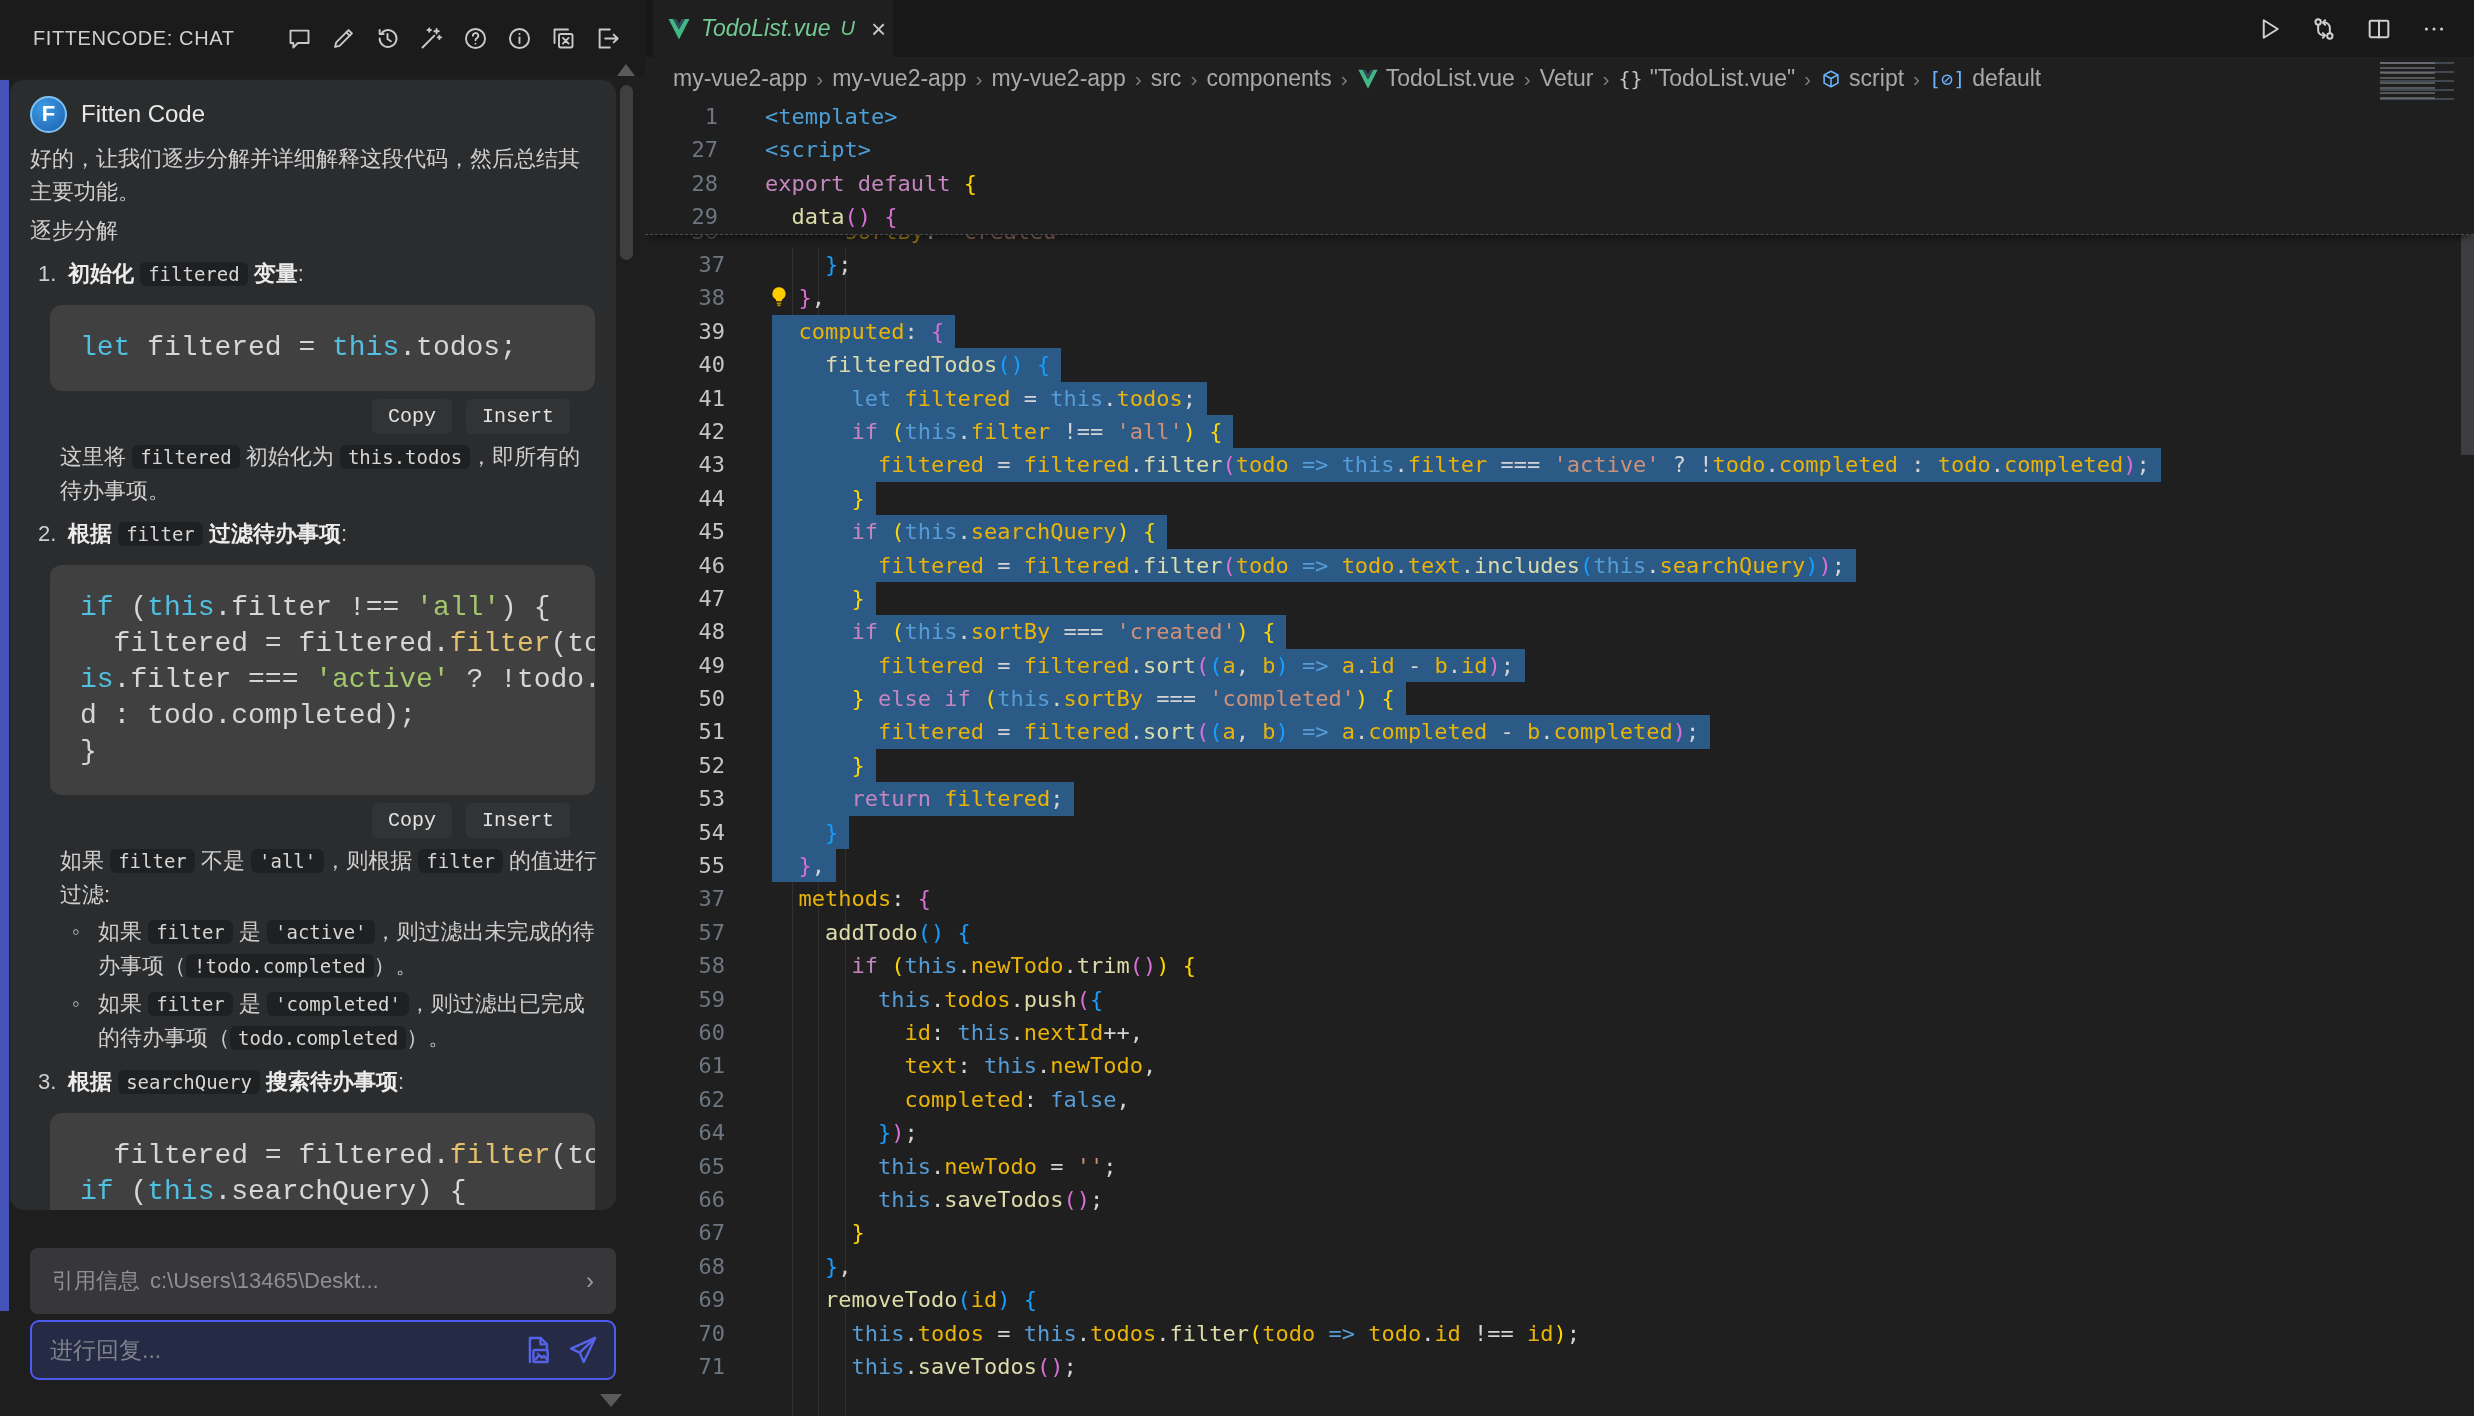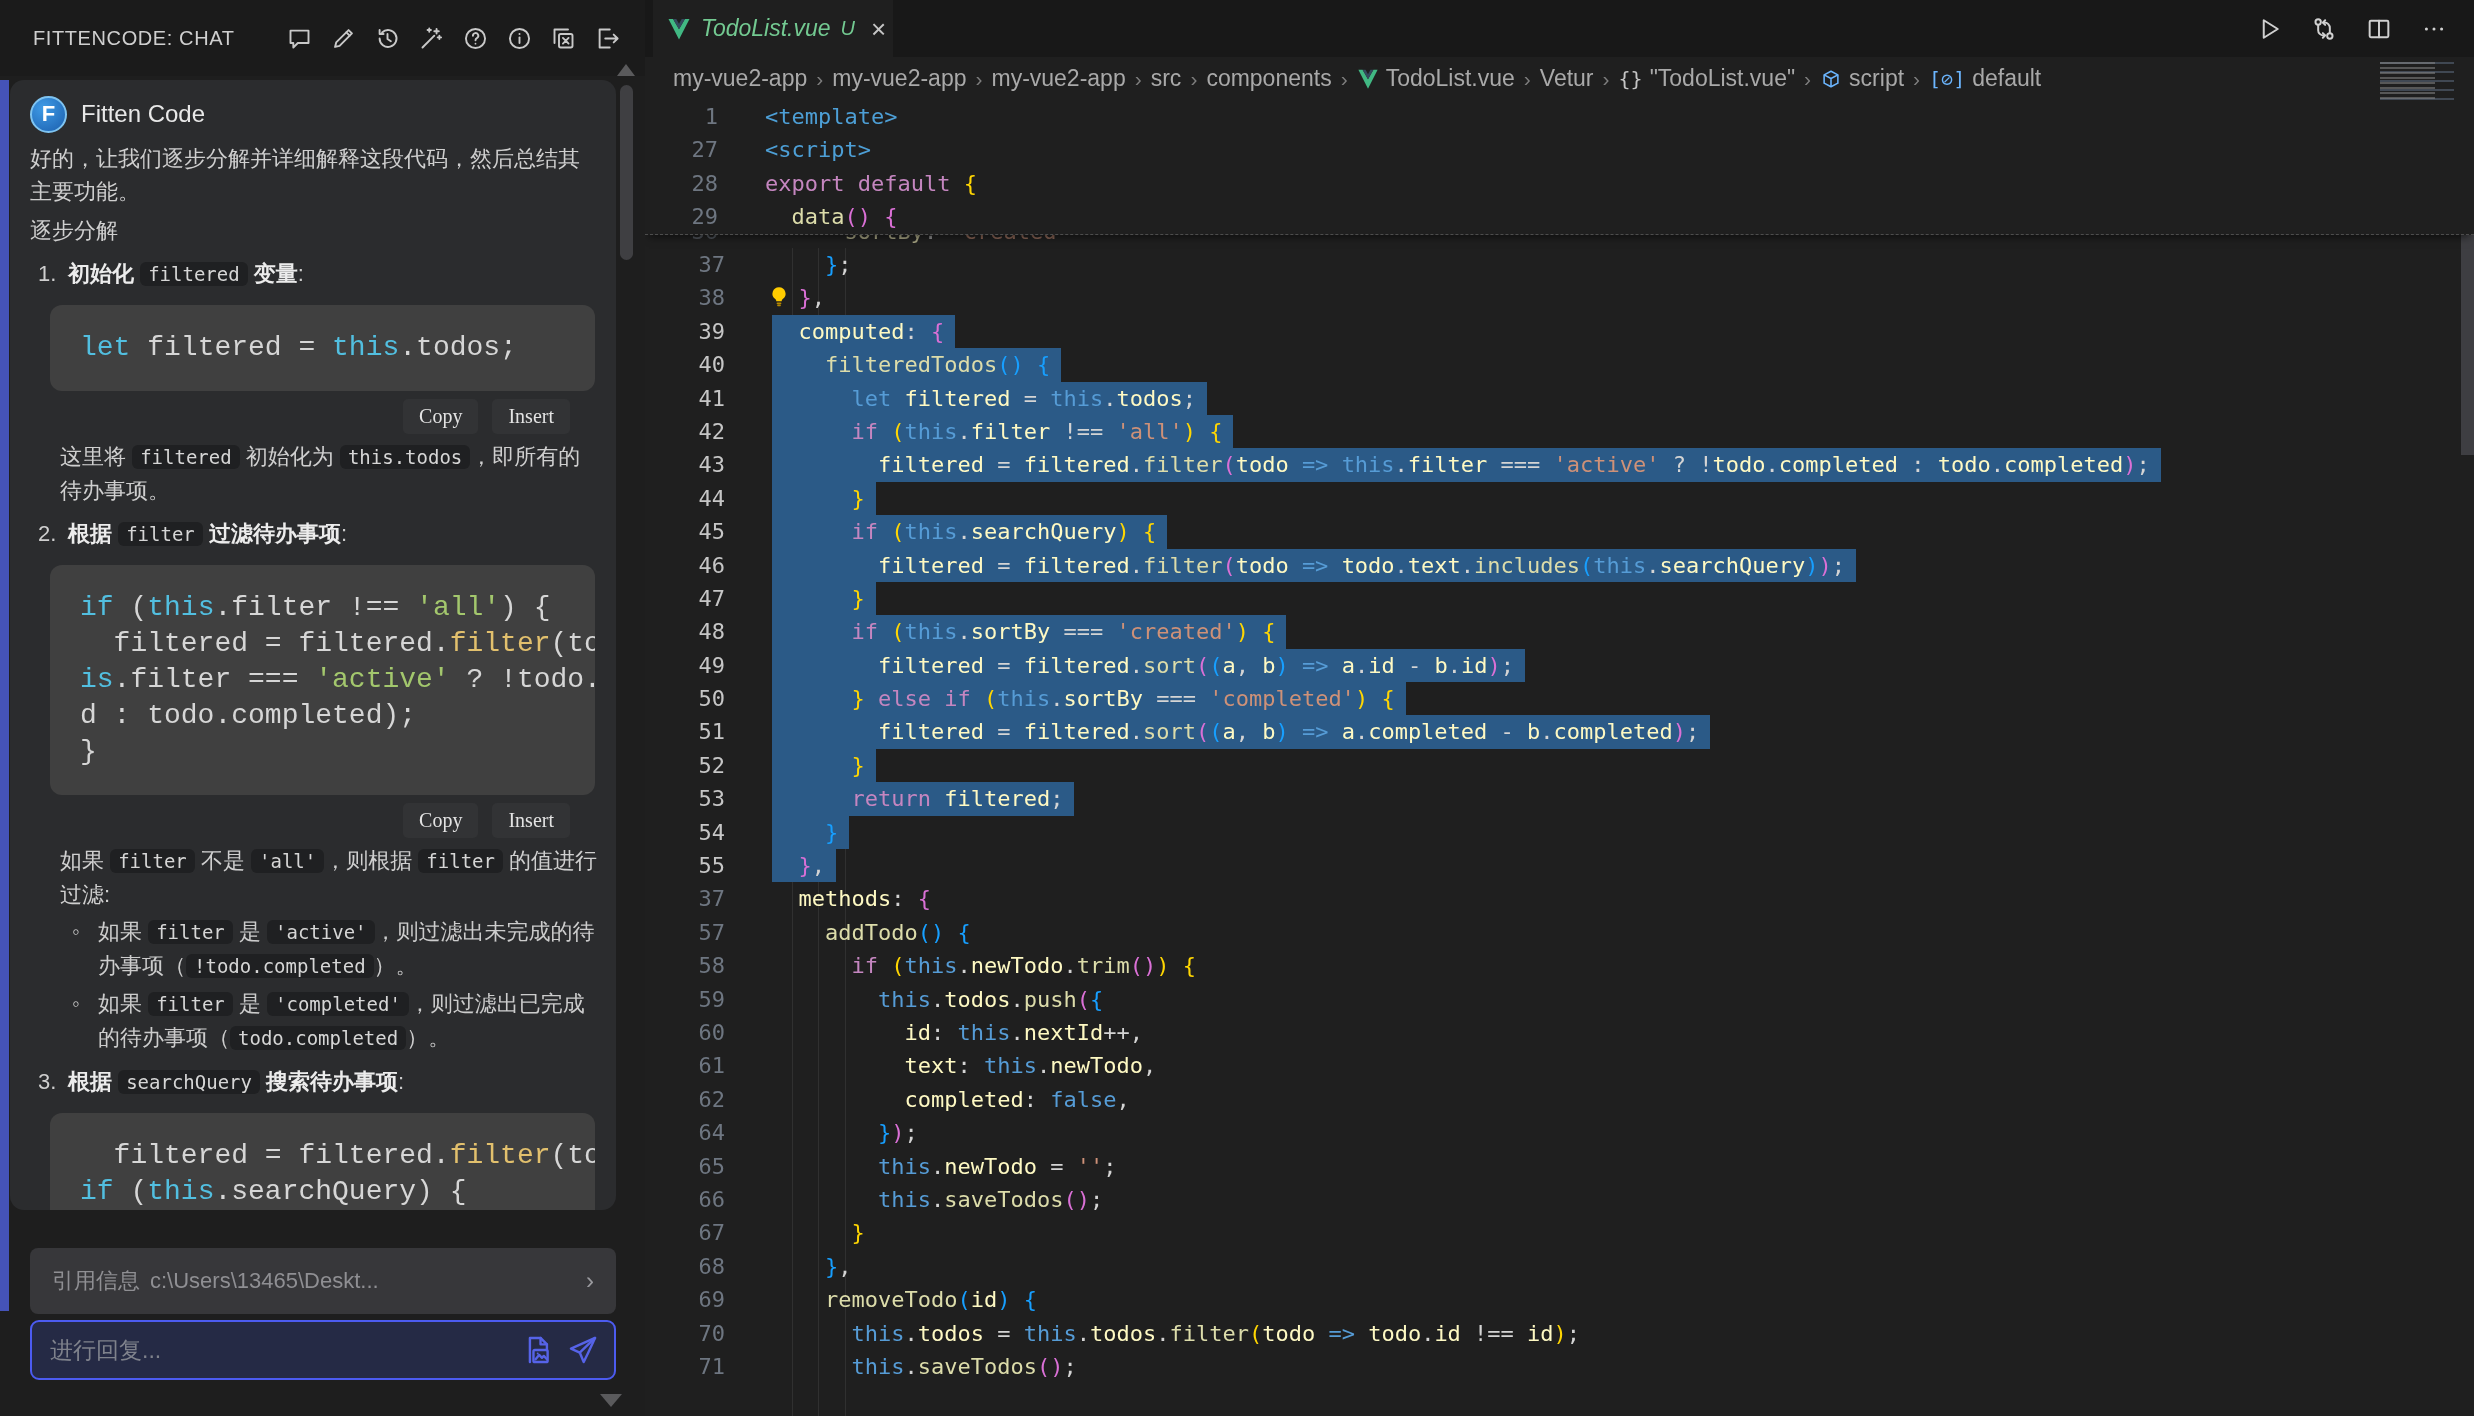--- a/index.html
+++ b/index.html
@@ -32,21 +32,21 @@
   .cbullet{display:flex;font-size:22px;line-height:33px;margin-top:4px;margin-left:42px;}
   .cbullet .bmark{flex:none;width:26px;color:#bdbdbd;}
   .run-b{font-weight:bold;color:#ececec;}
   .run-c{font-family:"DejaVu Sans Mono",monospace;font-size:19px;background:#1f2022;color:#d6d6d6;
          padding:1px 8px;border-radius:6px;}
   .ccode{margin:14px 0 0 20px;width:545px;background:#404040;border-radius:12px;
          padding:25px 0 25px 30px;box-sizing:border-box;
          font-family:Liberation Mono, monospace;font-size:28px;line-height:36px;color:#d6d6d6;
          white-space:pre;overflow:hidden;}
   .cbtns{display:flex;justify-content:flex-end;gap:14px;width:520px;margin:8px 0 2px 20px;}
-  .cbtn{background:#323335;border:none;color:#e3e3e3;font-size:20px;font-family:Liberation Serif, serif;
+  .cbtn{background:#323335;border:none;color:#e3e3e3;font-size:20px;font-family:Liberation Mono, monospace;
         padding:6px 16px;border-radius:5px;cursor:pointer;}
   .ck-k{color:#52bfe0;} .ck-s{color:#a3c76d;} .ck-f{color:#e2c06d;} .ck-p{color:#d6d6d6;}
 
   .chat-scroll-up{left:617px;top:64px;width:0;height:0;border-left:9px solid transparent;border-right:9px solid transparent;border-bottom:12px solid #5a5a5c;}
   .chat-scroll-thumb{left:620px;top:85px;width:13px;height:175px;background:#3f3f42;border-radius:7px;}
   .chat-scroll-down{left:600px;top:1394px;width:0;height:0;border-left:11px solid transparent;border-right:11px solid transparent;border-top:13px solid #5a5a5c;}
 
   .refbar{left:30px;top:1248px;width:586px;height:66px;background:#37373a;border-radius:8px;
           display:flex;align-items:center;padding:0 22px;box-sizing:border-box;color:#8f8f93;font-size:22px;}
   .refbar .ref-path{margin-left:10px;white-space:nowrap;overflow:hidden;}
@@ -82,21 +82,21 @@
   .bc-txt-ic.blue{color:#6cb6ff;}
 
   .codearea{left:0;top:100px;width:1829px;height:1316px;overflow:hidden;}
   .crow{position:relative;height:33.4px;line-height:33.4px;white-space:pre;
         font-family:"DejaVu Sans Mono",monospace;font-size:22px;}
   .lnum{display:inline-block;width:120px;padding-right:47px;box-sizing:border-box;text-align:right;
         color:#6e7681;user-select:none;}
   .selrow .lnum{color:#c6c6c6;}
   .lcode{display:inline-block;}
   .lcode.sel{background:#2b5a87;padding-right:11px;}
-  .tk-p{color:#d4d4d4;} .tk-c1{color:#C586C0;} .tk-c2{color:#569CD6;} .tk-c3{color:#fef9c3;}
+  .tk-p{color:#d4d4d4;} .tk-c1{color:#C586C0;} .tk-c2{color:#569CD6;} .tk-c3{color:#eab308;}
   .tk-c4{color:#DCDCAA;} .tk-c5{color:#CE9178;} .tk-c6{color:#d4d4d4;} .tk-tag{color:#4d9fd6;}
   .tk-bk1{color:#FFD602;} .tk-bk2{color:#DA70D6;} .tk-bk3{color:#179FFF;}
 
   .guide{position:absolute;top:148px;bottom:0;width:1px;background:#303030;}
   .sticky{position:absolute;left:0;top:0;width:100%;height:134px;background:#1f1f1f;z-index:3;
           border-bottom:1px dashed #4d4d4d;box-shadow:0 6px 8px -4px rgba(0,0,0,.55);}
   .sliver{position:absolute;left:0;top:134px;width:100%;height:14px;overflow:hidden;opacity:.6;}
   .sliver .crow{margin-top:-19px;}
   .lines{position:absolute;left:7px;top:148px;width:100%;}
   .bulb{position:absolute;left:114px;top:3px;width:26px;height:26px;display:inline-flex;cursor:pointer;}

